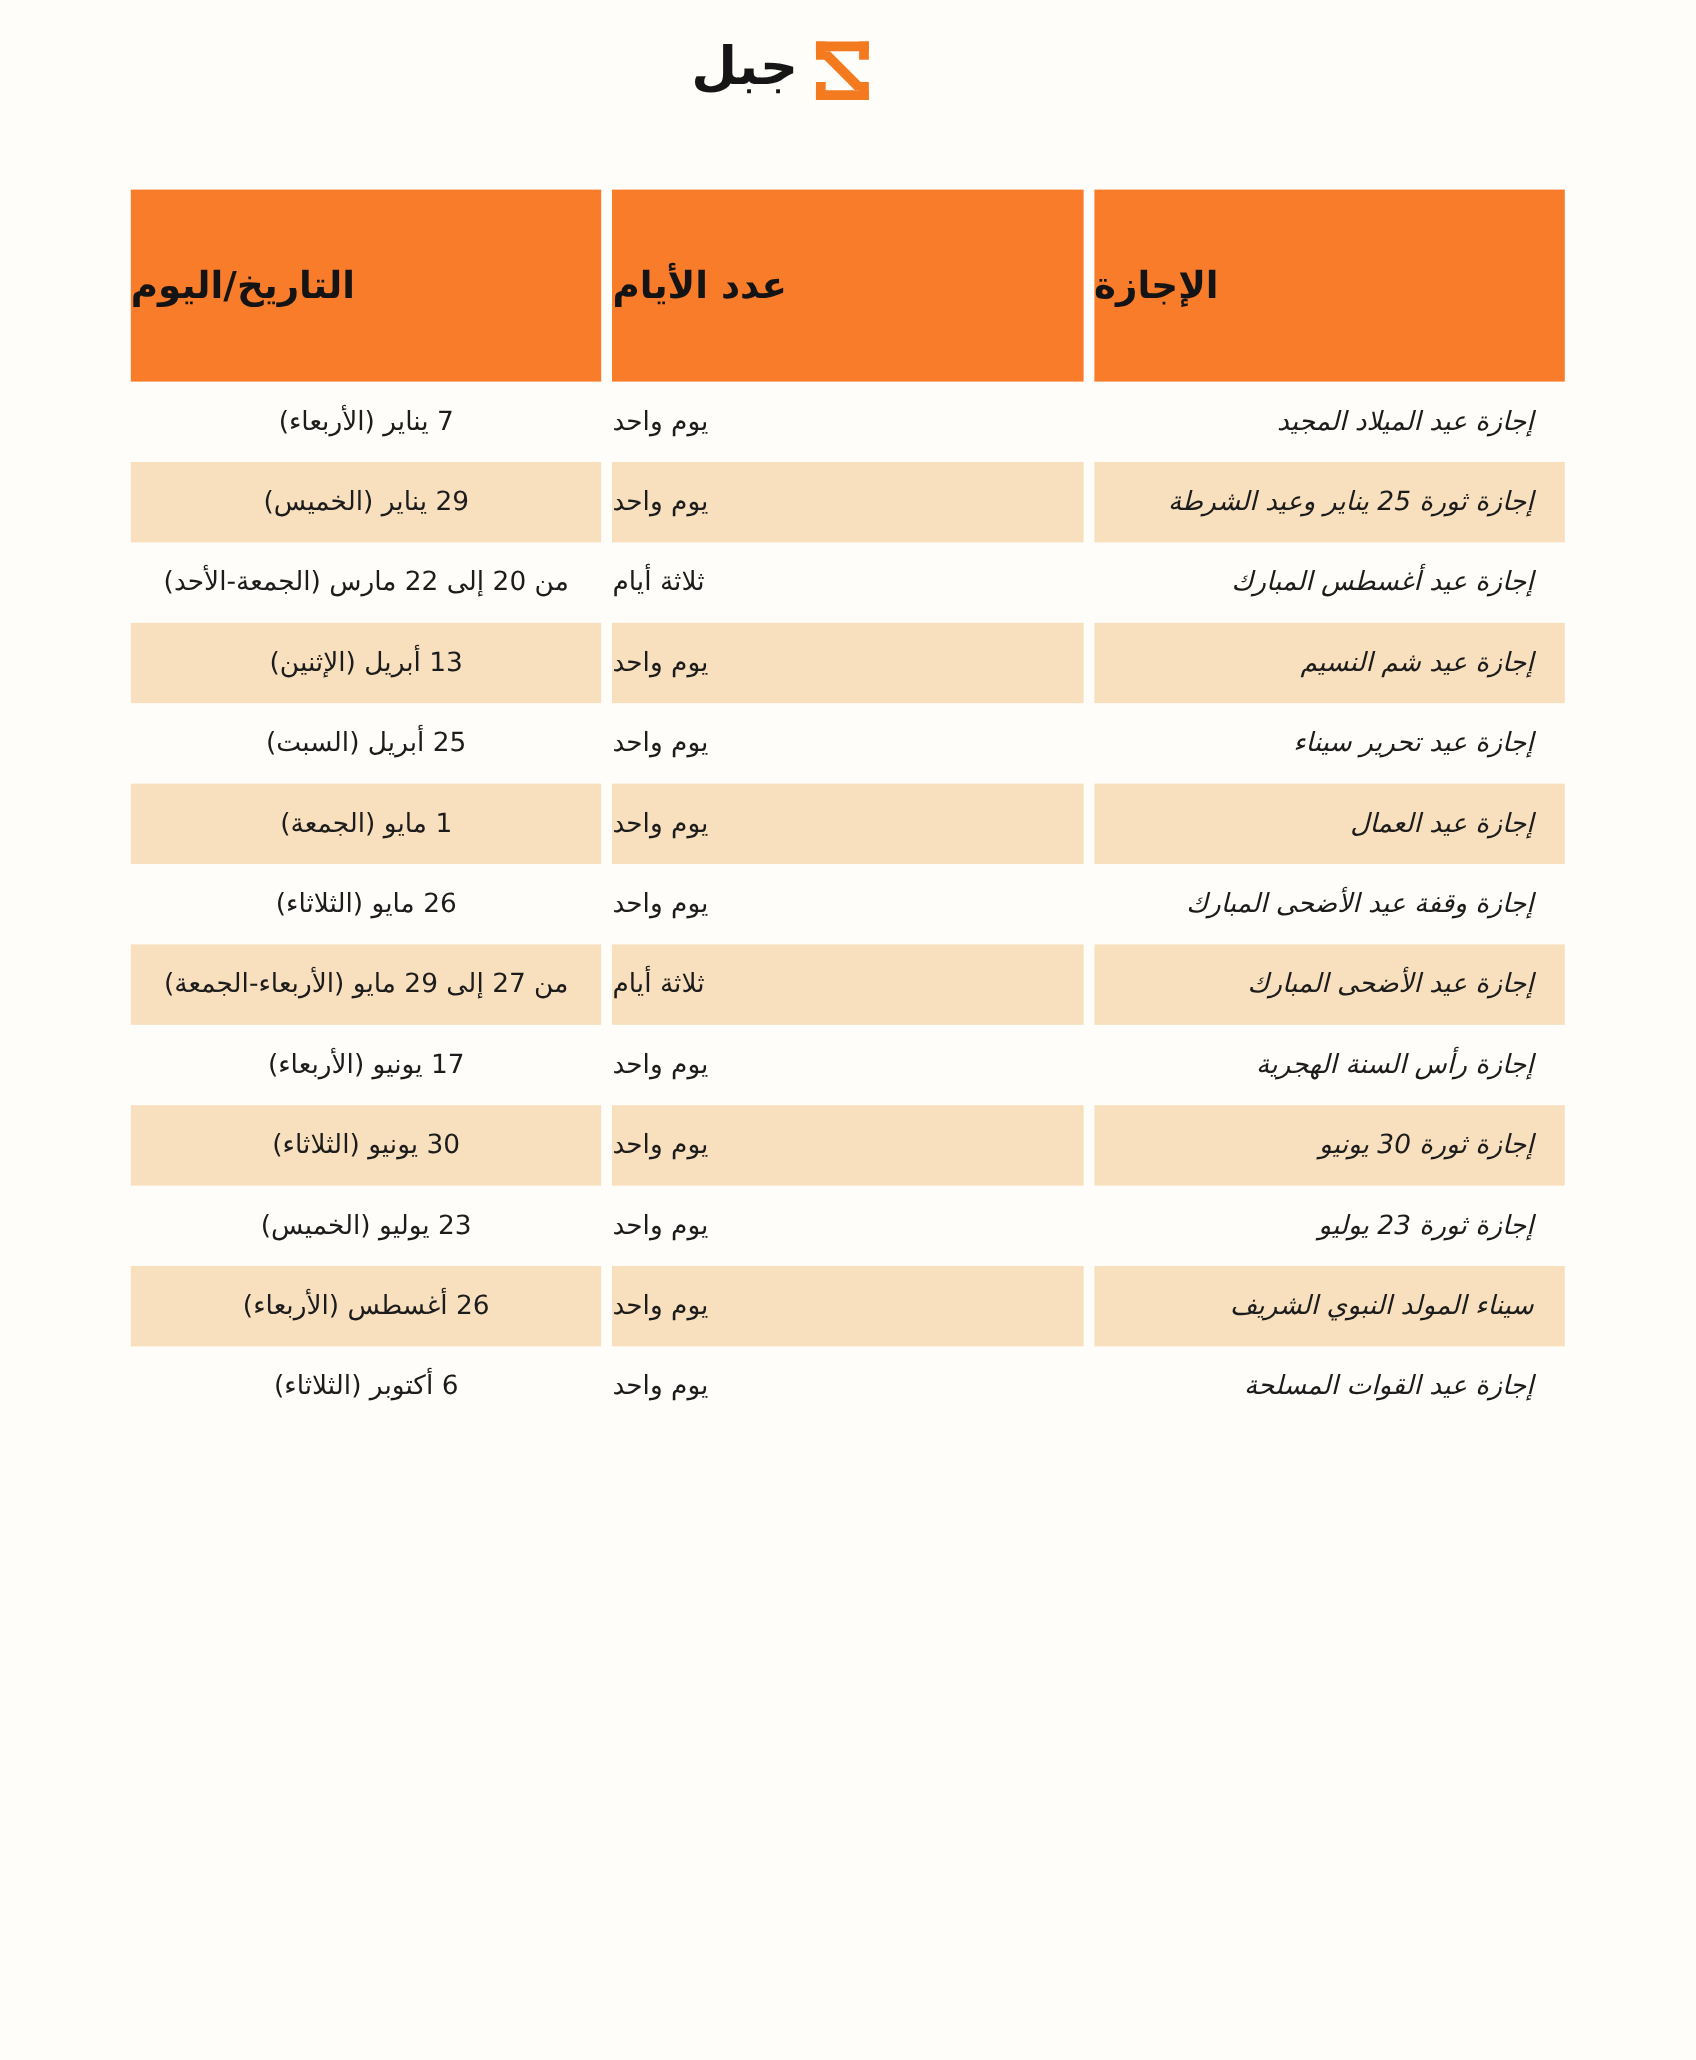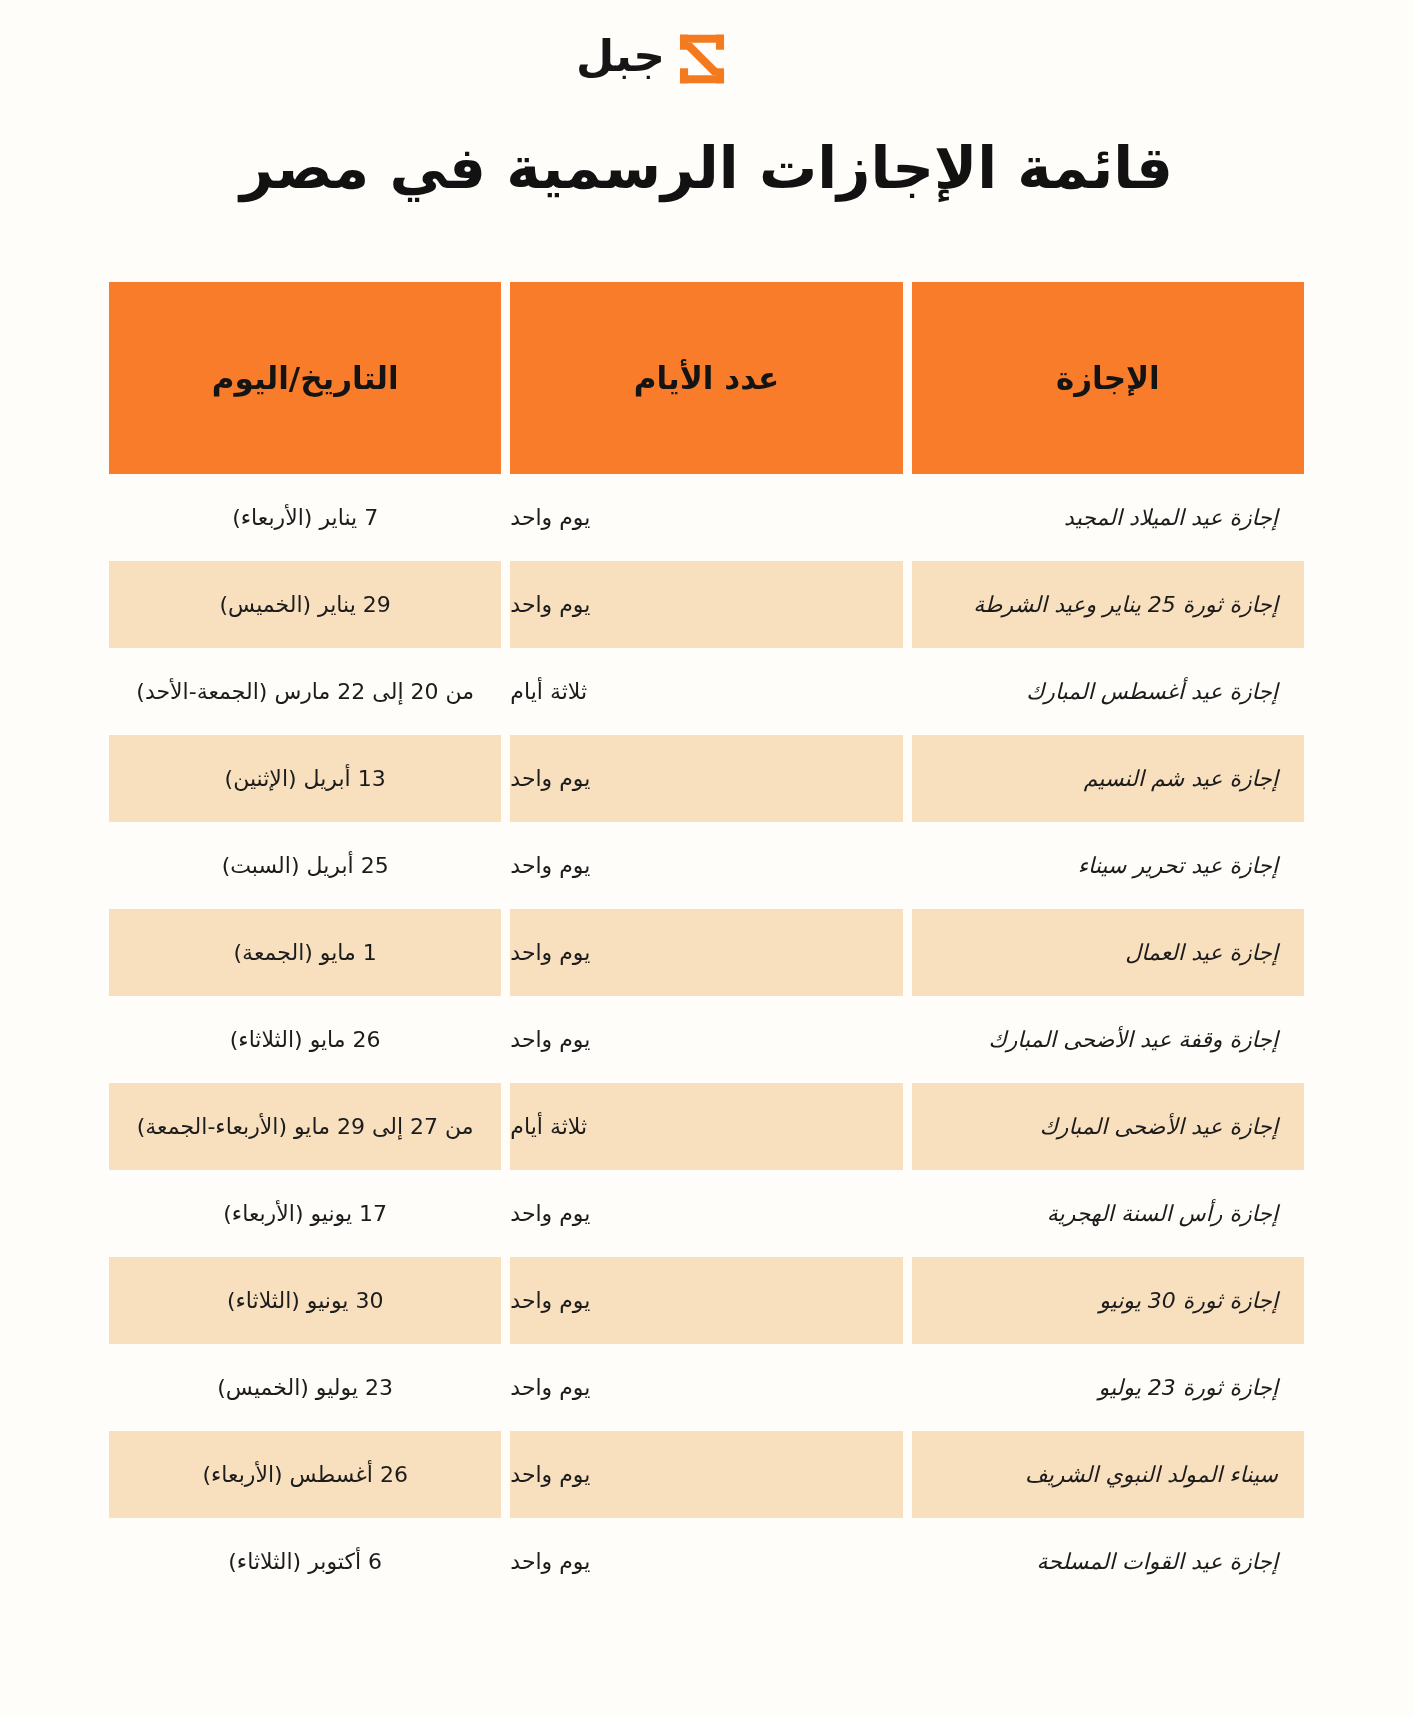--- a/index.html
+++ b/index.html
@@ -54,29 +54,29 @@
   
   table.holidays{
     width:1213px;
     margin:66px 100px 0 100px;
     border-collapse:separate;
     border-spacing:9px 0;
     table-layout:fixed;
   }
   thead th{
     background:var(--orange);
-    height:192px;
+    height:160px;
     font-size:31px;
     font-weight:bold;
     color:#141414;
-    text-align:center;
+    text-align:left;
     vertical-align:middle;
   }
   tbody td{
-    height:87px;
+    height:67px;
     font-size:22px;
     color:#1c1c1c;
     vertical-align:middle;
     background:transparent;
   }
   tbody tr:nth-child(even) td{background:var(--peach);}
   td.holiday{text-align:right;padding-right:26px;font-style:italic;}
   td.days{text-align:left;}
   td.date{text-align:center;}
 </style>
@@ -96,21 +96,20 @@
           <path d="M12 78 H88 V92 H12 Z"></path>
           <path d="M12 66 H26 V92 H12 Z"></path>
           <path d="M74 66 H88 V92 H74 Z"></path>
         </g>
       </svg>
     </span>
     <span class="logo-text">جبل</span>
   </header>
 
   <h1 class="title">
-    <span class="title-line">قائمة الإجازات الرسمية في مصر</span>
   </h1>
 
   <table class="holidays">
     <thead>
       <tr>
         <th>الإجازة</th>
         <th>عدد الأيام</th>
         <th>التاريخ/اليوم</th>
       </tr>
     </thead>

